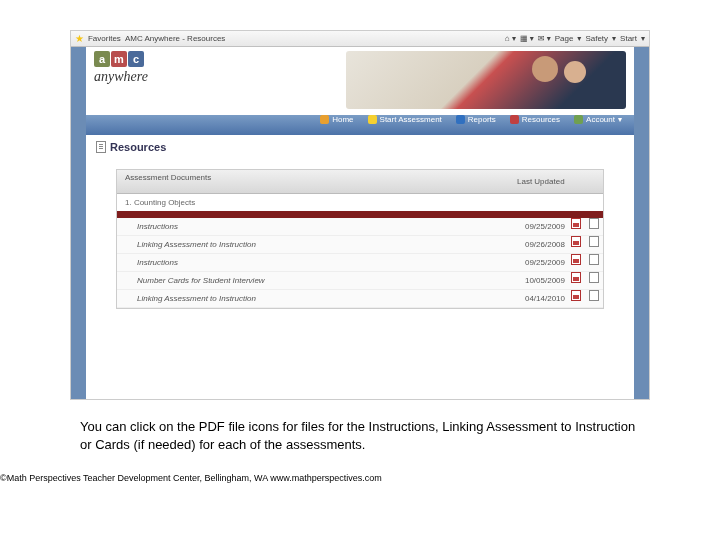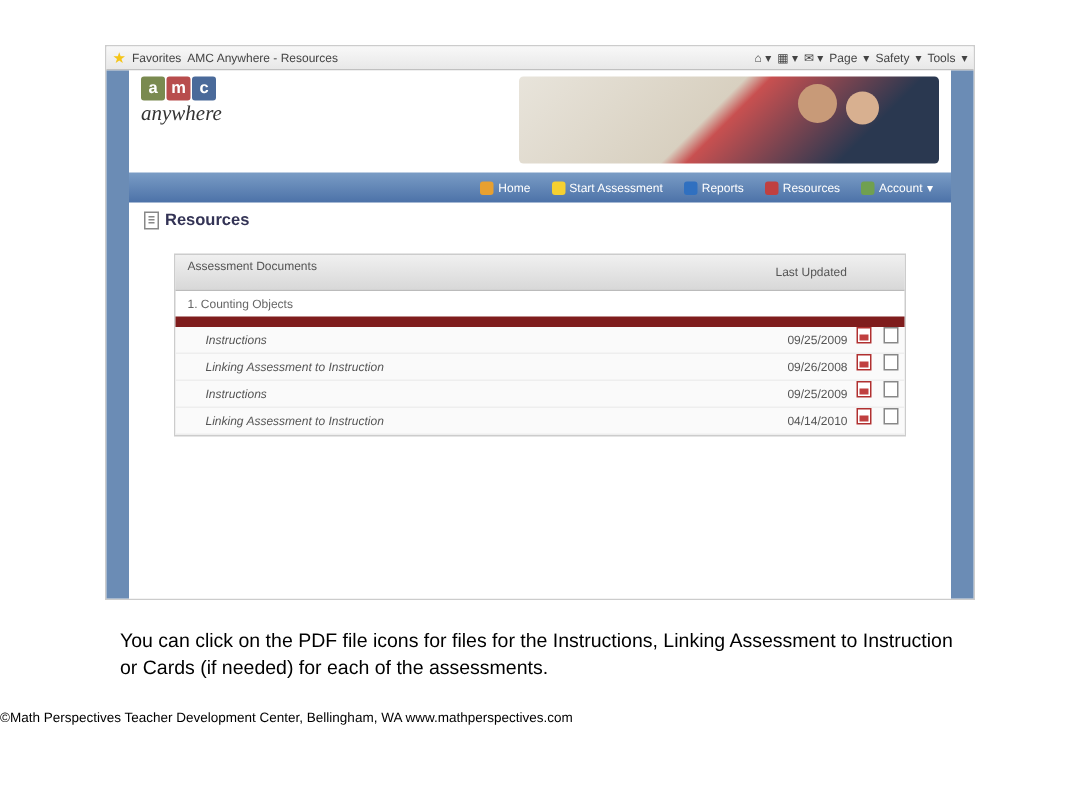--- a/index.html
+++ b/index.html
@@ -118,21 +118,20 @@
   justify-content: flex-end;
   align-items: center;
   gap: 2px;
   padding: 0 6px;
   font-size: 8px;
 }
 .nav-item {
   color: #fff;
   padding: 0 6px;
   display: flex;
-  align-items: center;
   gap: 3px;
   height: 100%;
   cursor: pointer;
 }
 .nav-icon {
   width: 9px;
   height: 9px;
   border-radius: 2px;
   display: inline-block;
 }
@@ -247,21 +246,21 @@
     <span>Favorites</span>
     <span>AMC Anywhere - Resources</span>
     <div class="right-tools">
       <span>⌂ ▾</span>
       <span>▦ ▾</span>
       <span>✉ ▾</span>
       <span>Page</span>
         <span>▾</span>
       <span>Safety</span>
         <span>▾</span>
-      <span>Tools</span>
+      <span>Start</span>
         <span>▾</span>
     </div>
   </div>
 
   <div class="page-body">
     <div class="side-strip"></div>
     <div class="content-area">
       <div class="header-area">
         <div class="logo-box">
           <div class="logo-blocks">
@@ -336,20 +335,30 @@
             <div class="c1">Instructions</div>
             <div class="c2">09/25/2009</div>
             <div class="c3">
                 <span class="pdf-icon"></span>
               </div>
             <div class="c4">
                 <span class="doc-icon"></span>
               </div>
           </div>
           <div class="trow">
+            <div class="c1">Number Cards for Student Interview</div>
+            <div class="c2">10/05/2009</div>
+            <div class="c3">
+                <span class="pdf-icon"></span>
+              </div>
+            <div class="c4">
+                <span class="doc-icon"></span>
+              </div>
+          </div>
+          <div class="trow">
             <div class="c1">Linking Assessment to Instruction</div>
             <div class="c2">04/14/2010</div>
             <div class="c3">
                 <span class="pdf-icon"></span>
               </div>
             <div class="c4">
                 <span class="doc-icon"></span>
               </div>
           </div>
         </div>

